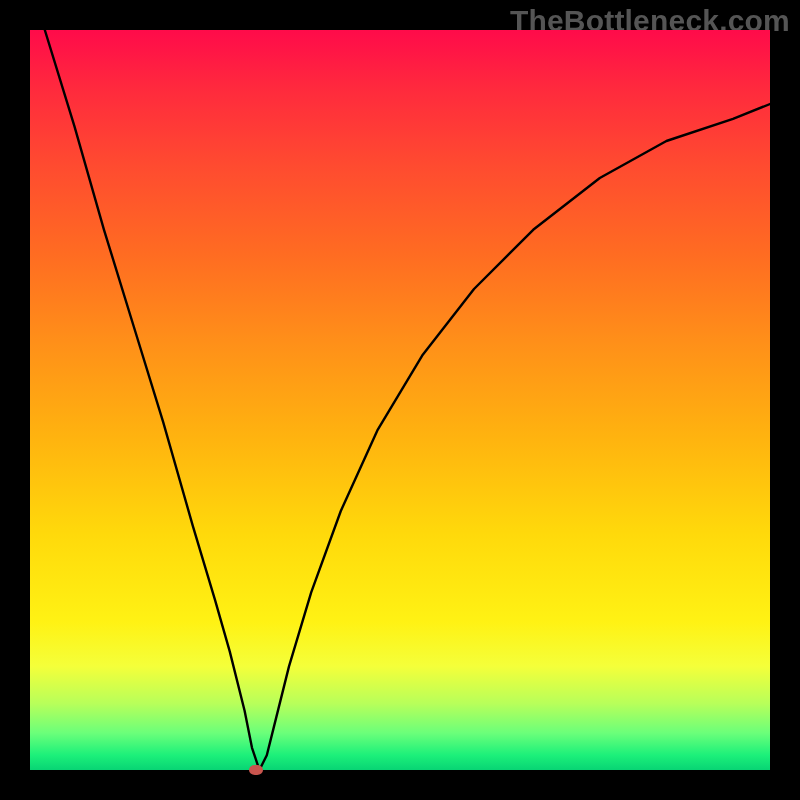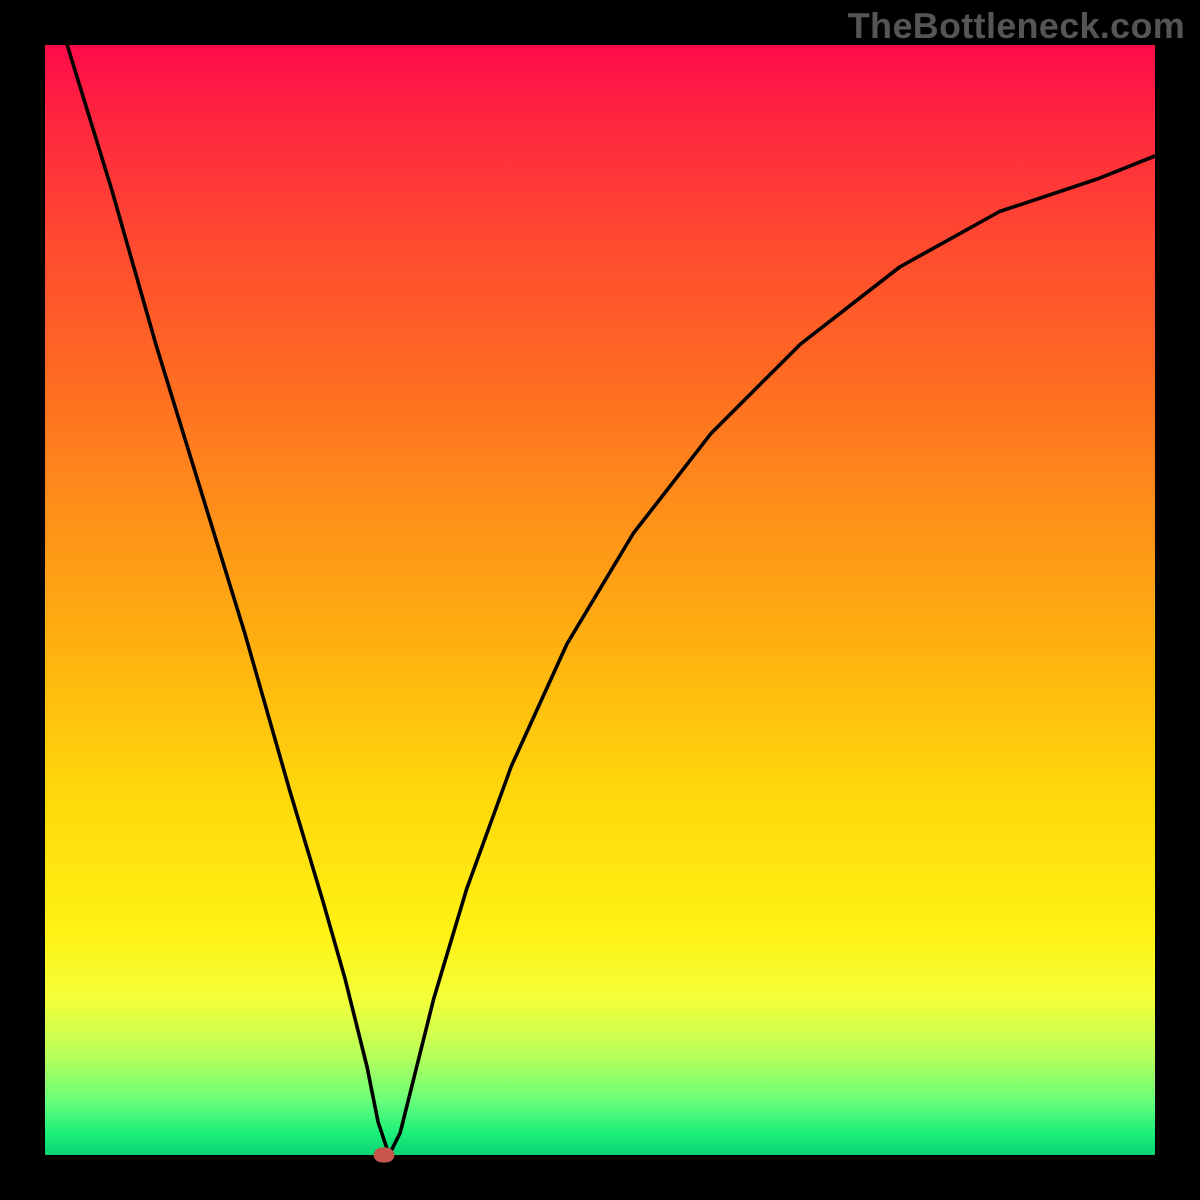--- a/index.html
+++ b/index.html
@@ -15,21 +15,21 @@
     position: relative;
     width: 800px;
     height: 800px;
     background: #000;
   }
   .watermark {
     position: absolute;
     top: 4px;
     right: 10px;
     color: #555;
-    font-size: 24px;
+    font-size: 30px;
     font-weight: 600;
     letter-spacing: 0.2px;
     user-select: none;
   }
   .plot {
     position: absolute;
     left: 30px;
     top: 30px;
     width: 740px;
     height: 740px;

